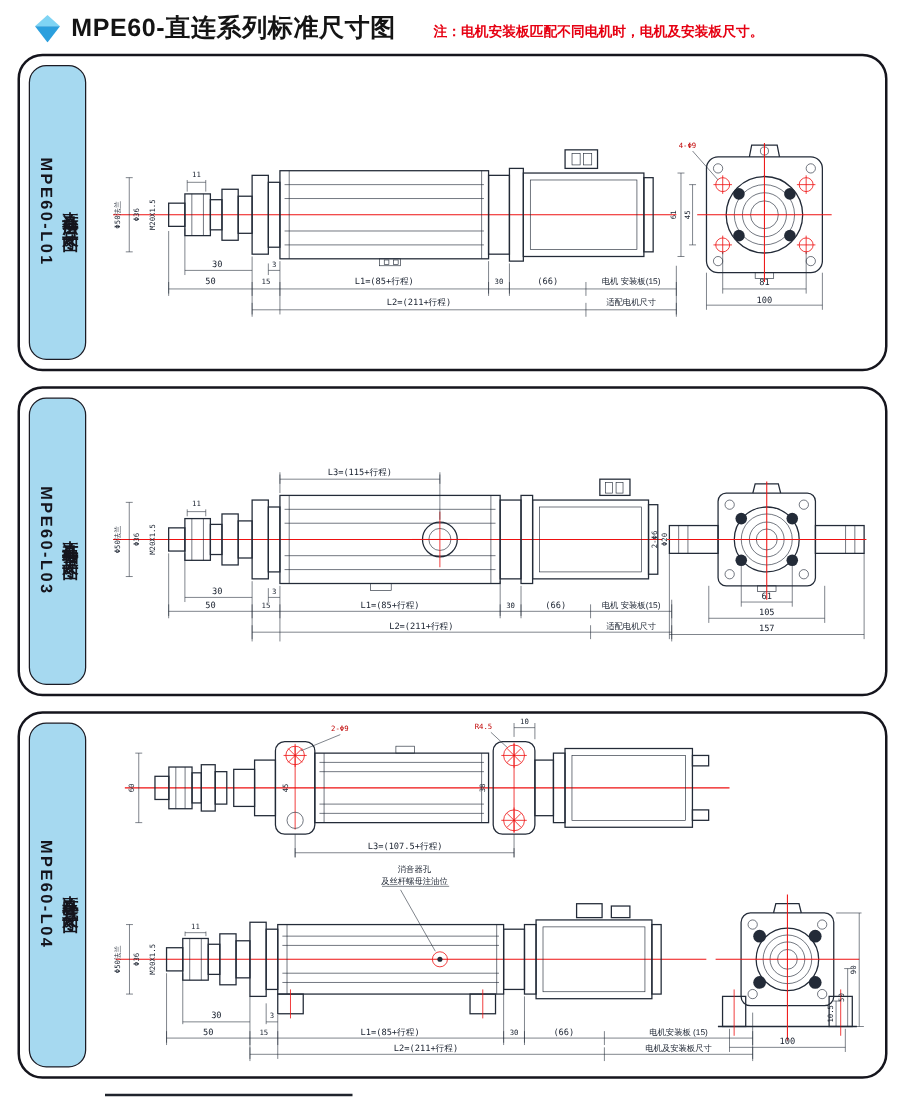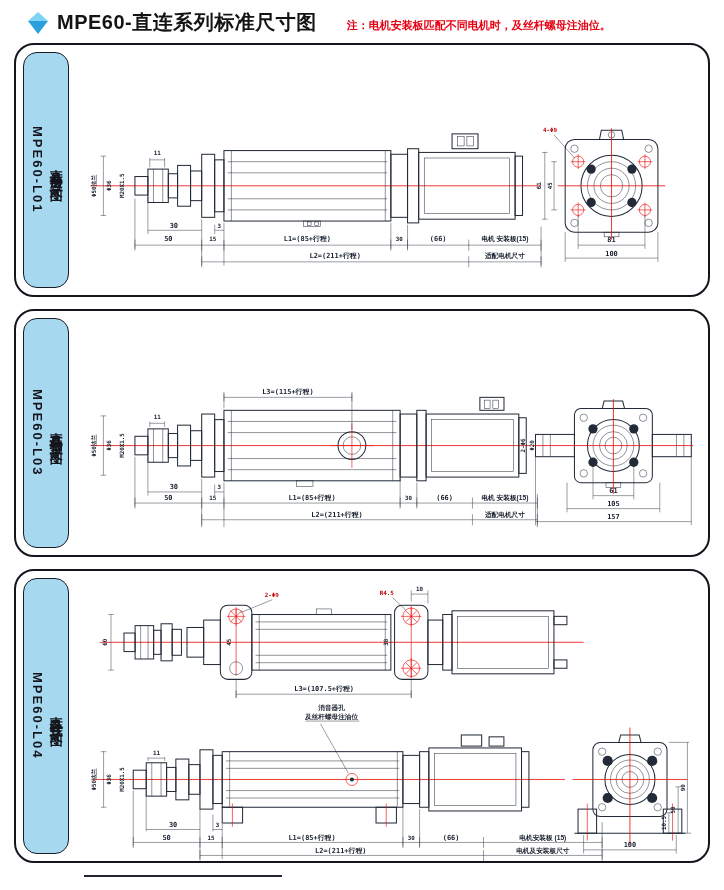--- a/index.html
+++ b/index.html
@@ -24,21 +24,21 @@
     flex:none;width:44px;margin:7px 0 7px 7px;background:#a6d9f0;
     border:1.6px solid #1b1b24;border-radius:14px;
     display:flex;align-items:center;justify-content:center;
   }
   .tabtext{
     writing-mode:vertical-rl;text-orientation:mixed;
     text-align:center;font-size:13px;font-weight:600;color:#15151d;
     letter-spacing:2px;line-height:1.45;
   }
   .tabtext span{display:block;}
-  .draw{flex:1;display:flex;align-items:flex-end;justify-content:center;overflow:hidden;font-weight:bold;}
+  .draw{flex:1;display:flex;align-items:flex-start;justify-content:center;overflow:hidden;}
   .draw svg{display:block;}
   
   .ln{stroke:#232b38;fill:none;stroke-width:1.1;}
   .l2{stroke:#232b38;fill:none;stroke-width:0.55;}
   .dl{stroke:#232b38;fill:none;stroke-width:0.5;}
   .dk{fill:#232b38;stroke:none;}
   .rd{stroke:#ee1111;fill:none;stroke-width:0.9;}
   .rdt{stroke:#ee1111;fill:none;stroke-width:0.7;}
   text.dim{font-family:"DejaVu Sans Mono", monospace;font-size:7.5px;fill:#18202e;stroke:none;}
   text.dim.s{font-size:6.3px;}
@@ -49,21 +49,21 @@
 </style>
 </head>
 <body>
 
 <div class="hdr">
   <svg class="gem" width="20" height="22" viewBox="0 0 20 22">
     <polygon points="10,0 20,9 0,9" fill="#7fd4f4"></polygon>
     <polygon points="0,9 20,9 10,22" fill="#2b9fdd"></polygon>
   </svg>
   <div class="title">MPE60-直连系列标准尺寸图</div>
-  <div class="note">注：电机安装板匹配不同电机时，及丝杆螺母注油位。</div>
+  <div class="note">注：电机安装板匹配不同电机时，电机及安装板尺寸。</div>
 </div>
 
 <div class="panel" id="p1">
   <div class="tab">
     <div class="tabtext">
       <span>直连前法兰 尺寸图</span>
       <span>MPE60-L01</span>
     </div>
   </div>
   <div class="draw">

